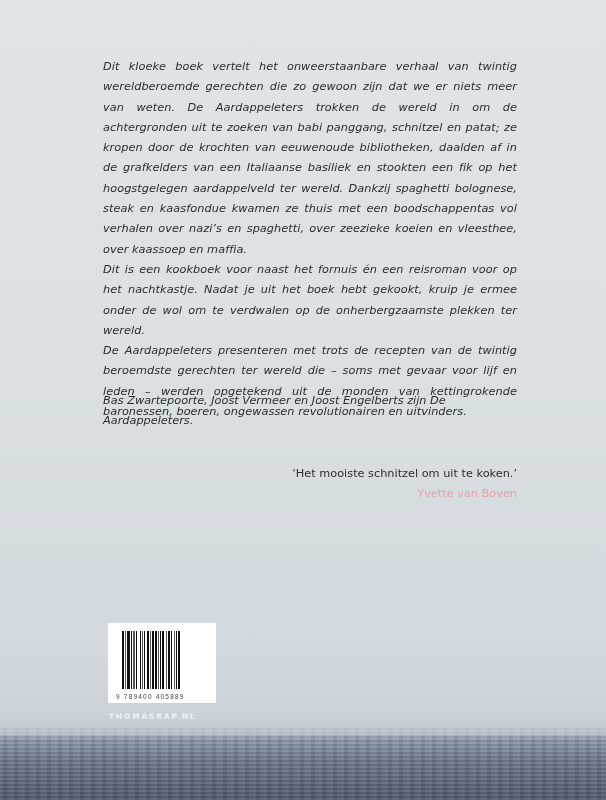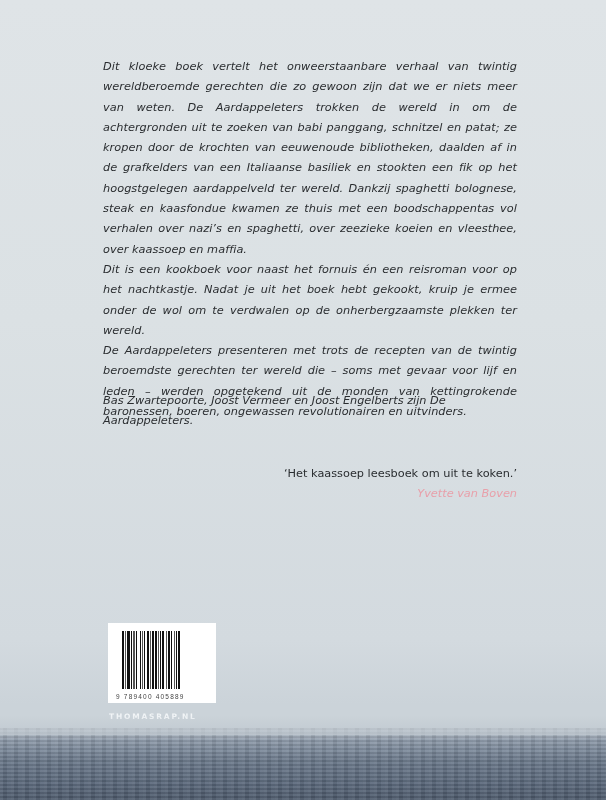--- a/index.html
+++ b/index.html
@@ -17,21 +17,21 @@
   .credits {
     position:absolute; left:103px; top:391px; width:414px;
     font-size:11.3px; line-height:20.3px; font-style:italic;
   }
   .credits p { margin:0; }
   .quote {
     position:absolute; right:89px; top:464px; text-align:right;
     font-size:11.3px; line-height:20.3px;
   }
   .quote .q-text { color:#2a2d30; }
-  .quote .q-author { color:#e8a0aa; font-style:italic; }
+  .quote .q-author { color:#e8a0aa; }
   .barcode-box {
     position:absolute; left:108px; top:623px; width:108px; height:80px;
     background:#ffffff;
   }
   .barcode-bars { position:absolute; left:14px; top:8px; width:82px; height:58px; display:flex; align-items:stretch; }
   .barcode-bars span { display:block; height:100%; }
   .barcode-num {
     position:absolute; left:8px; bottom:3px; width:96px;
     font-family:Liberation Sans, sans-serif; font-size:6.5px; letter-spacing:1.2px; color:#444;margin-top:48px;
   }
@@ -58,21 +58,21 @@
   <p class="para">Dit kloeke boek vertelt het onweerstaanbare verhaal van twintig wereldberoemde gerechten die zo gewoon zijn dat we er niets meer van weten. De Aardappeleters trokken de wereld in om de achtergronden uit te zoeken van babi panggang, schnitzel en patat; ze kropen door de krochten van eeuwenoude bibliotheken, daalden af in de grafkelders van een Italiaanse basiliek en stookten een fik op het hoogstgelegen aardappelveld ter wereld. Dankzij spaghetti bolognese, steak en kaasfondue kwamen ze thuis met een boodschappentas vol verhalen over nazi’s en spaghetti, over zeezieke koeien en vleesthee, over kaassoep en maffia.</p>
   <p class="para">Dit is een kookboek voor naast het fornuis én een reisroman voor op het nachtkastje. Nadat je uit het boek hebt gekookt, kruip je ermee onder de wol om te verdwalen op de onherbergzaamste plekken ter wereld.</p>
   <p class="para">De Aardappeleters presenteren met trots de recepten van de twintig beroemdste gerechten ter wereld die – soms met gevaar voor lijf en leden – werden opgetekend uit de monden van kettingrokende baronessen, boeren, ongewassen revolutionairen en uitvinders.</p>
 </div>
 
 <div class="credits">
   <p>Bas Zwartepoorte, Joost Vermeer en Joost Engelberts zijn De Aardappeleters.</p>
 </div>
 
 <div class="quote">
-  <div class="q-text">‘Het kaassoep leesboek om uit te koken.’</div>
+  <div class="q-text">‘Het mooiste schnitzel om uit te koken.’</div>
   <div class="q-author">Yvette van Boven</div>
 </div>
 
 <div class="barcode-box">
   <div class="barcode-bars" id="bars">
       <span style="width: 1.8px; background: rgb(17, 17, 17);"></span>
       <span style="width: 0.9px; background: rgb(255, 255, 255);"></span>
       <span style="width: 0.9px; background: rgb(85, 85, 85);"></span>
       <span style="width: 1.8px; background: rgb(255, 255, 255);"></span>
       <span style="width: 2.7px; background: rgb(17, 17, 17);"></span>

